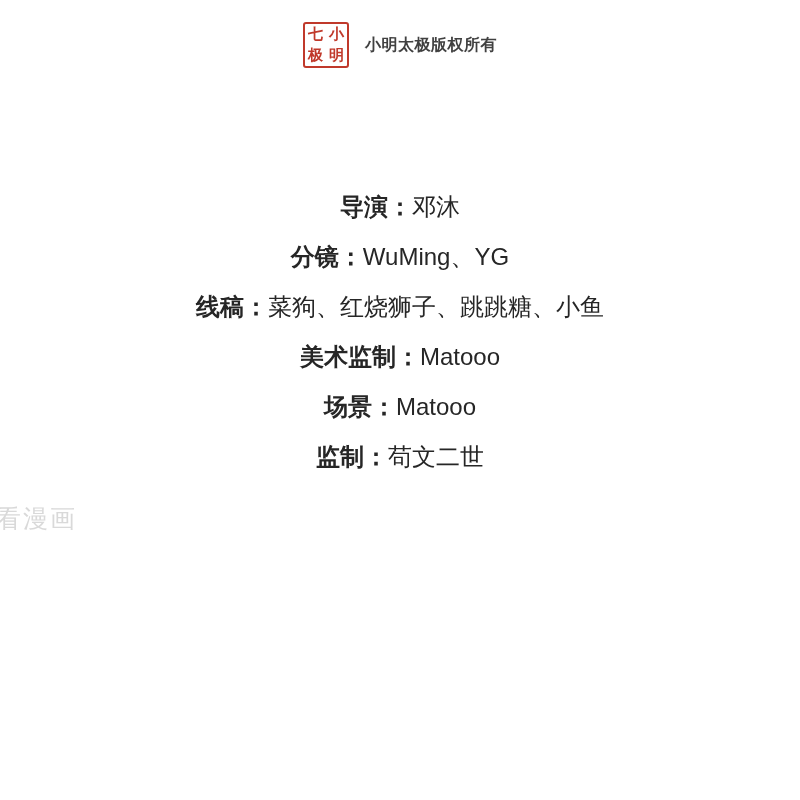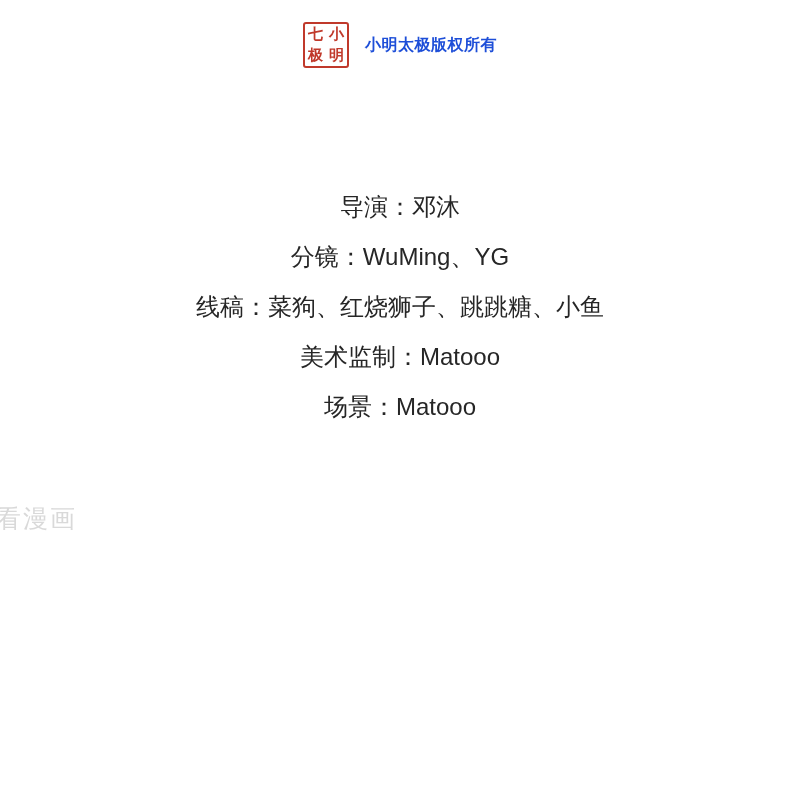--- a/index.html
+++ b/index.html
@@ -50,41 +50,41 @@
     line-height: 1;
   }
   .seal .s1 { order: 1; }
   .seal .s2 { order: 2; }
   .seal .s3 { order: 3; }
   .seal .s4 { order: 4; }
 
   .copyright-text {
     font-size: 16px;
     font-weight: 700;
-    color: #1d4ed8;
+    color: #404040;
     letter-spacing: 0.5px;
     text-align: right;
   }
 
   
   .credits {
     position: absolute;
     top: 182px;
     left: 0;
     width: 100%;
     text-align: center;
   }
   .credit-line {
     font-size: 24px;
     line-height: 50px;
     color: #262626;
     white-space: nowrap;
   }
   .credit-role {
-    font-weight: 400;
+    font-weight: 700;
   }
   .credit-names {
     font-weight: 400;
     margin-top: 24px;
   }
 
   
   .watermark {
     position: absolute;
     left: -4px;
@@ -118,15 +118,18 @@
   </div>
   <div class="credit-line">
     <span class="credit-role">线稿：</span><span class="credit-names">菜狗、红烧狮子、跳跳糖、小鱼</span>
   </div>
   <div class="credit-line">
     <span class="credit-role">美术监制：</span><span class="credit-names">Matooo</span>
   </div>
   <div class="credit-line">
     <span class="credit-role">场景：</span><span class="credit-names">Matooo</span>
   </div>
+  <div class="credit-line">
+    <span class="credit-role">监制：</span><span class="credit-names">苟文二世</span>
+  </div>
 </div>
 
 <div class="watermark">看漫画</div>
 
 </body></html>

